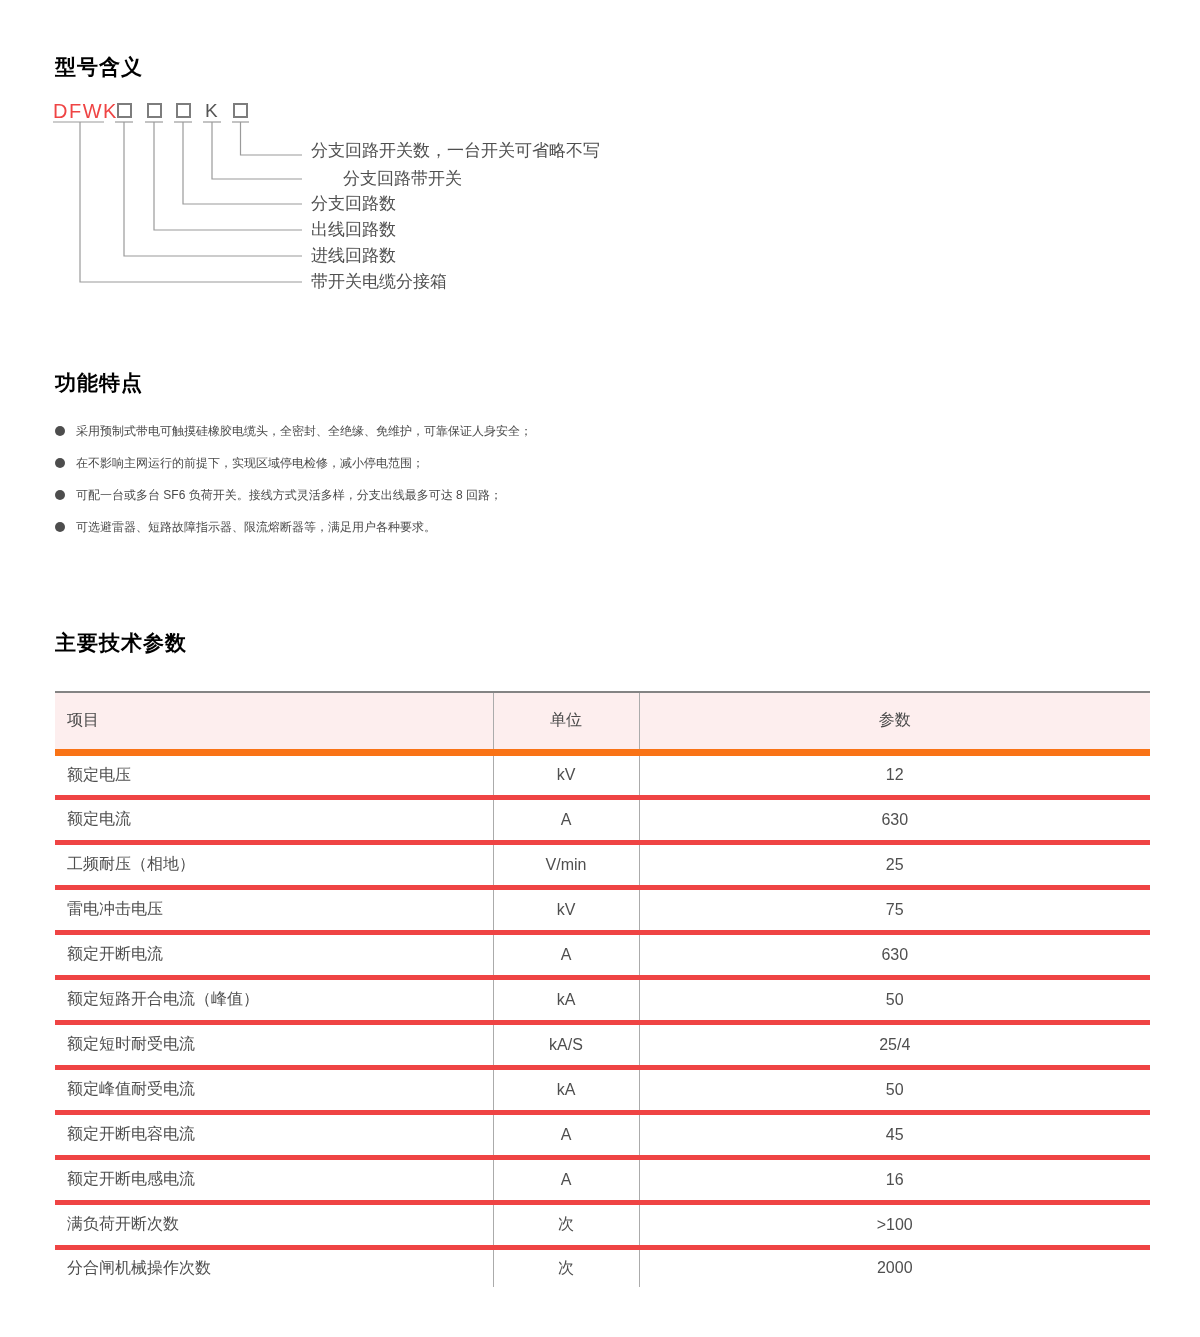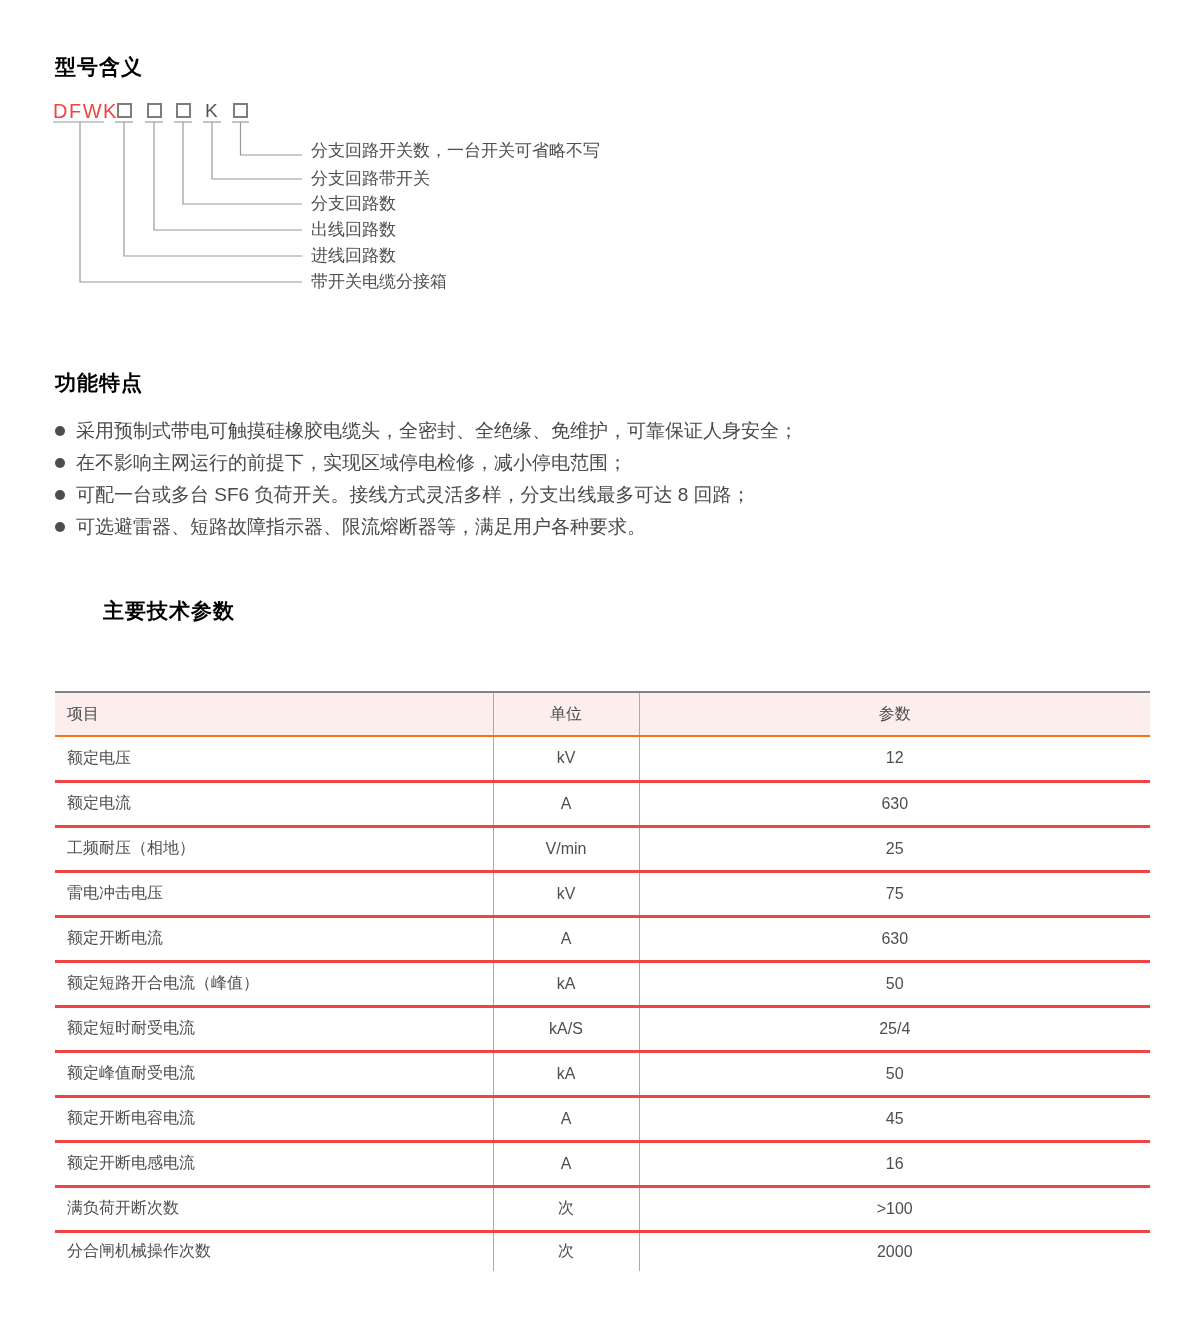--- a/index.html
+++ b/index.html
@@ -68,21 +68,21 @@
     position: absolute;
     left: 55px;
     top: 415px;
     list-style: none;
     width: 780px;
   }
   .features-list li {
     height: 32px;
     display: flex;
     align-items: center;
-    font-size: 19px;
+    font-size: 12px;
     color: #4a4a4a;
     white-space: nowrap;
   }
   .bullet-dot {
     display: inline-block;
     width: 10px;
     height: 10px;
     border-radius: 50%;
     background: #4d4d4d;
     margin-right: 11px;
@@ -97,29 +97,29 @@
     border-collapse: collapse;
     table-layout: fixed;
     border-top: 2px solid #848484;
     font-size: 16px;
     color: #4f4f4f;
   }
   .spec-table col.c1 { width: 438px; }
   .spec-table col.c2 { width: 146px; }
   .spec-table col.c3 { width: 511px; }
   .spec-table th {
-    height: 44px;
+    height: 60px;
     background: #fdeeee;
-    border-bottom: 2px solid #f97316;
+    border-bottom: 7px solid #f97316;
     font-weight: normal;
     color: #4a4a4a;
   }
   .spec-table td {
     height: 45px;
-    border-bottom: 3px solid #ef4444;
+    border-bottom: 5px solid #ef4444;
   }
   .spec-table tr:last-child td {
     border-bottom: none;
     height: 40px;
   }
   .spec-table th:nth-child(1),
   .spec-table td:nth-child(1) {
     text-align: left;
     padding-left: 12px;
   }
@@ -163,21 +163,21 @@
   </svg>
 
   <span class="model-prefix">DFWK</span>
   <span class="model-box" style="left:117px;"></span>
   <span class="model-box" style="left:147px;"></span>
   <span class="model-box" style="left:176px;"></span>
   <span class="model-k" style="left:205px;">K</span>
   <span class="model-box" style="left:233px;"></span>
 
   <div class="diagram-label" style="top:140px;">分支回路开关数，一台开关可省略不写</div>
-  <div class="diagram-label" style="top:168px;">分支回路带开关</div>
+  <div class="diagram-label" style="top:168px;margin-left:32px;">分支回路带开关</div>
   <div class="diagram-label" style="top:193px;text-align:center;">分支回路数</div>
   <div class="diagram-label" style="top:219px;">出线回路数</div>
   <div class="diagram-label" style="top:245px;">进线回路数</div>
   <div class="diagram-label" style="top:271px;">带开关电缆分接箱</div>
 
   <h2 class="section-title" style="top:370px;">功能特点</h2>
 
   <ul class="features-list">
     <li>
       <span class="bullet-dot"></span>
@@ -190,21 +190,21 @@
     <li>
       <span class="bullet-dot"></span>
       <span>可配一台或多台 SF6 负荷开关。接线方式灵活多样，分支出线最多可达 8 回路；</span>
     </li>
     <li>
       <span class="bullet-dot"></span>
       <span>可选避雷器、短路故障指示器、限流熔断器等，满足用户各种要求。</span>
     </li>
   </ul>
 
-  <h2 class="section-title" style="top:598px;margin-left:48px;">主要技术参数</h2>
+  <h2 class="section-title" style="top:630px;">主要技术参数</h2>
 
   <table class="spec-table">
     <colgroup>
         <col class="c1">
         <col class="c2">
         <col class="c3">
       </colgroup>
     <thead>
       <tr>
         <th>项目</th>

